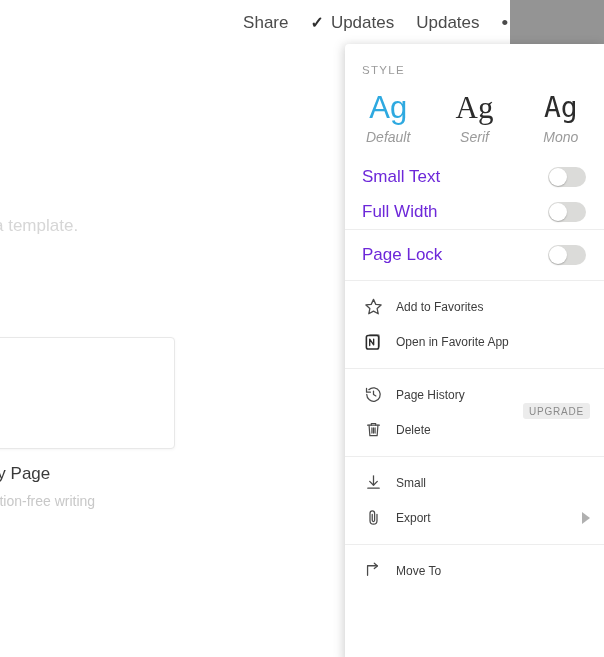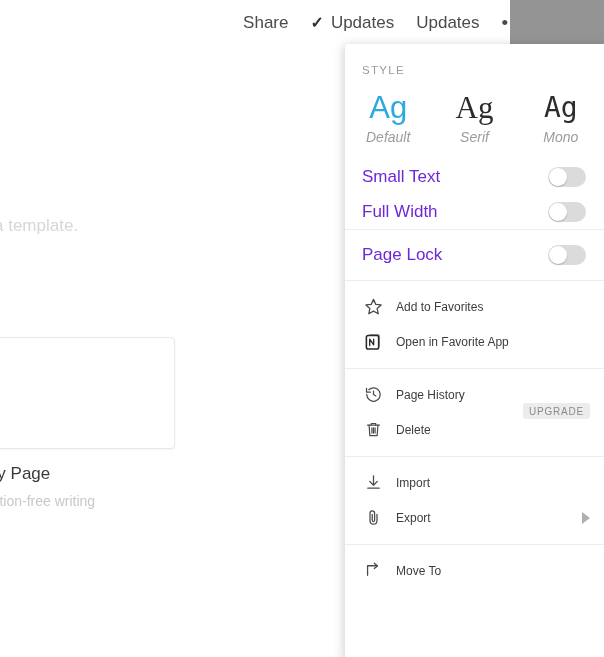--- a/index.html
+++ b/index.html
@@ -366,21 +366,21 @@
 
   <div class="group">
     <div class="menu-row">
       <span class="menu-icon">
         <svg width="19" height="19" viewBox="0 0 24 24" fill="none" stroke="#4a4a4a" stroke-width="1.6" stroke-linecap="round" stroke-linejoin="round">
           <path d="M12 3.5 V15"></path>
           <polyline points="7.2,10.6 12,15.4 16.8,10.6"></polyline>
           <path d="M4.8 19.2 h14.4"></path>
         </svg>
       </span>
-      <span class="menu-label">Import</span>
+      <span class="menu-label">Small</span>
     </div>
 
     <div class="menu-row">
       <span class="menu-icon">
         <svg width="19" height="19" viewBox="0 0 24 24" fill="none" stroke="#4a4a4a" stroke-width="1.6" stroke-linecap="round" stroke-linejoin="round">
           <path d="M16.4 8 V16 a4.4 4.4 0 0 1 -8.8 0 V6.6 a2.9 2.9 0 0 1 5.8 0 V15.6 a1.5 1.5 0 0 1 -3 0 V8"></path>
         </svg>
       </span>
       <span class="menu-label">Export</span>
       <span class="submenu-arrow"></span>

